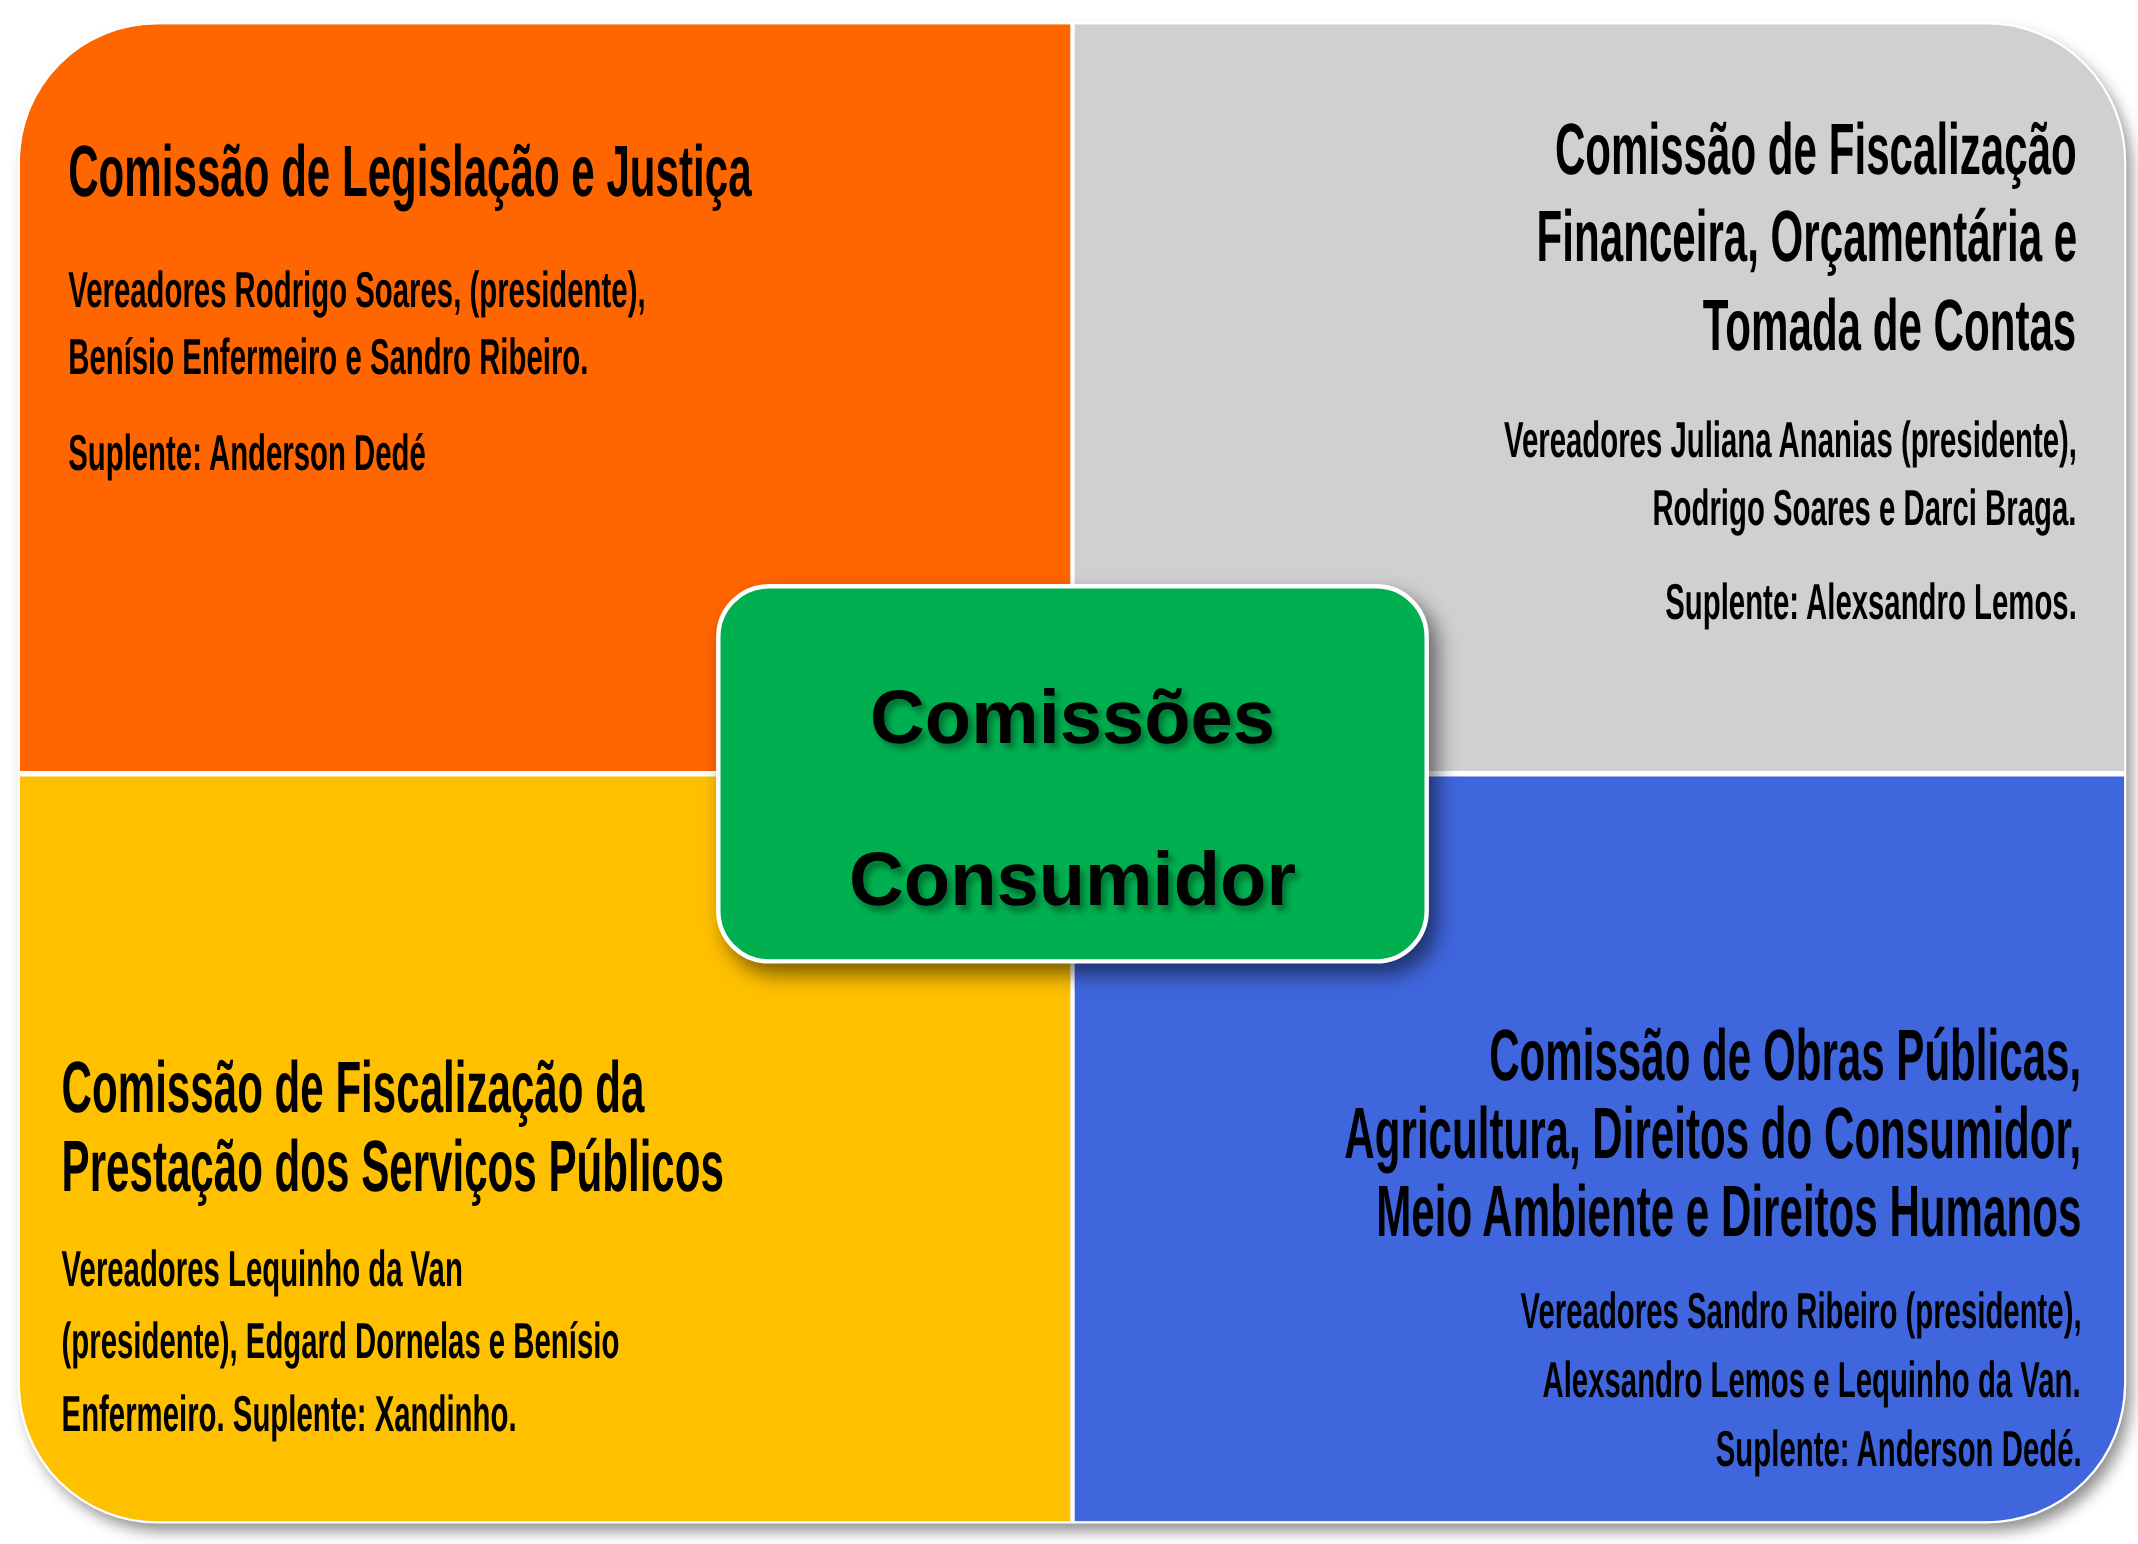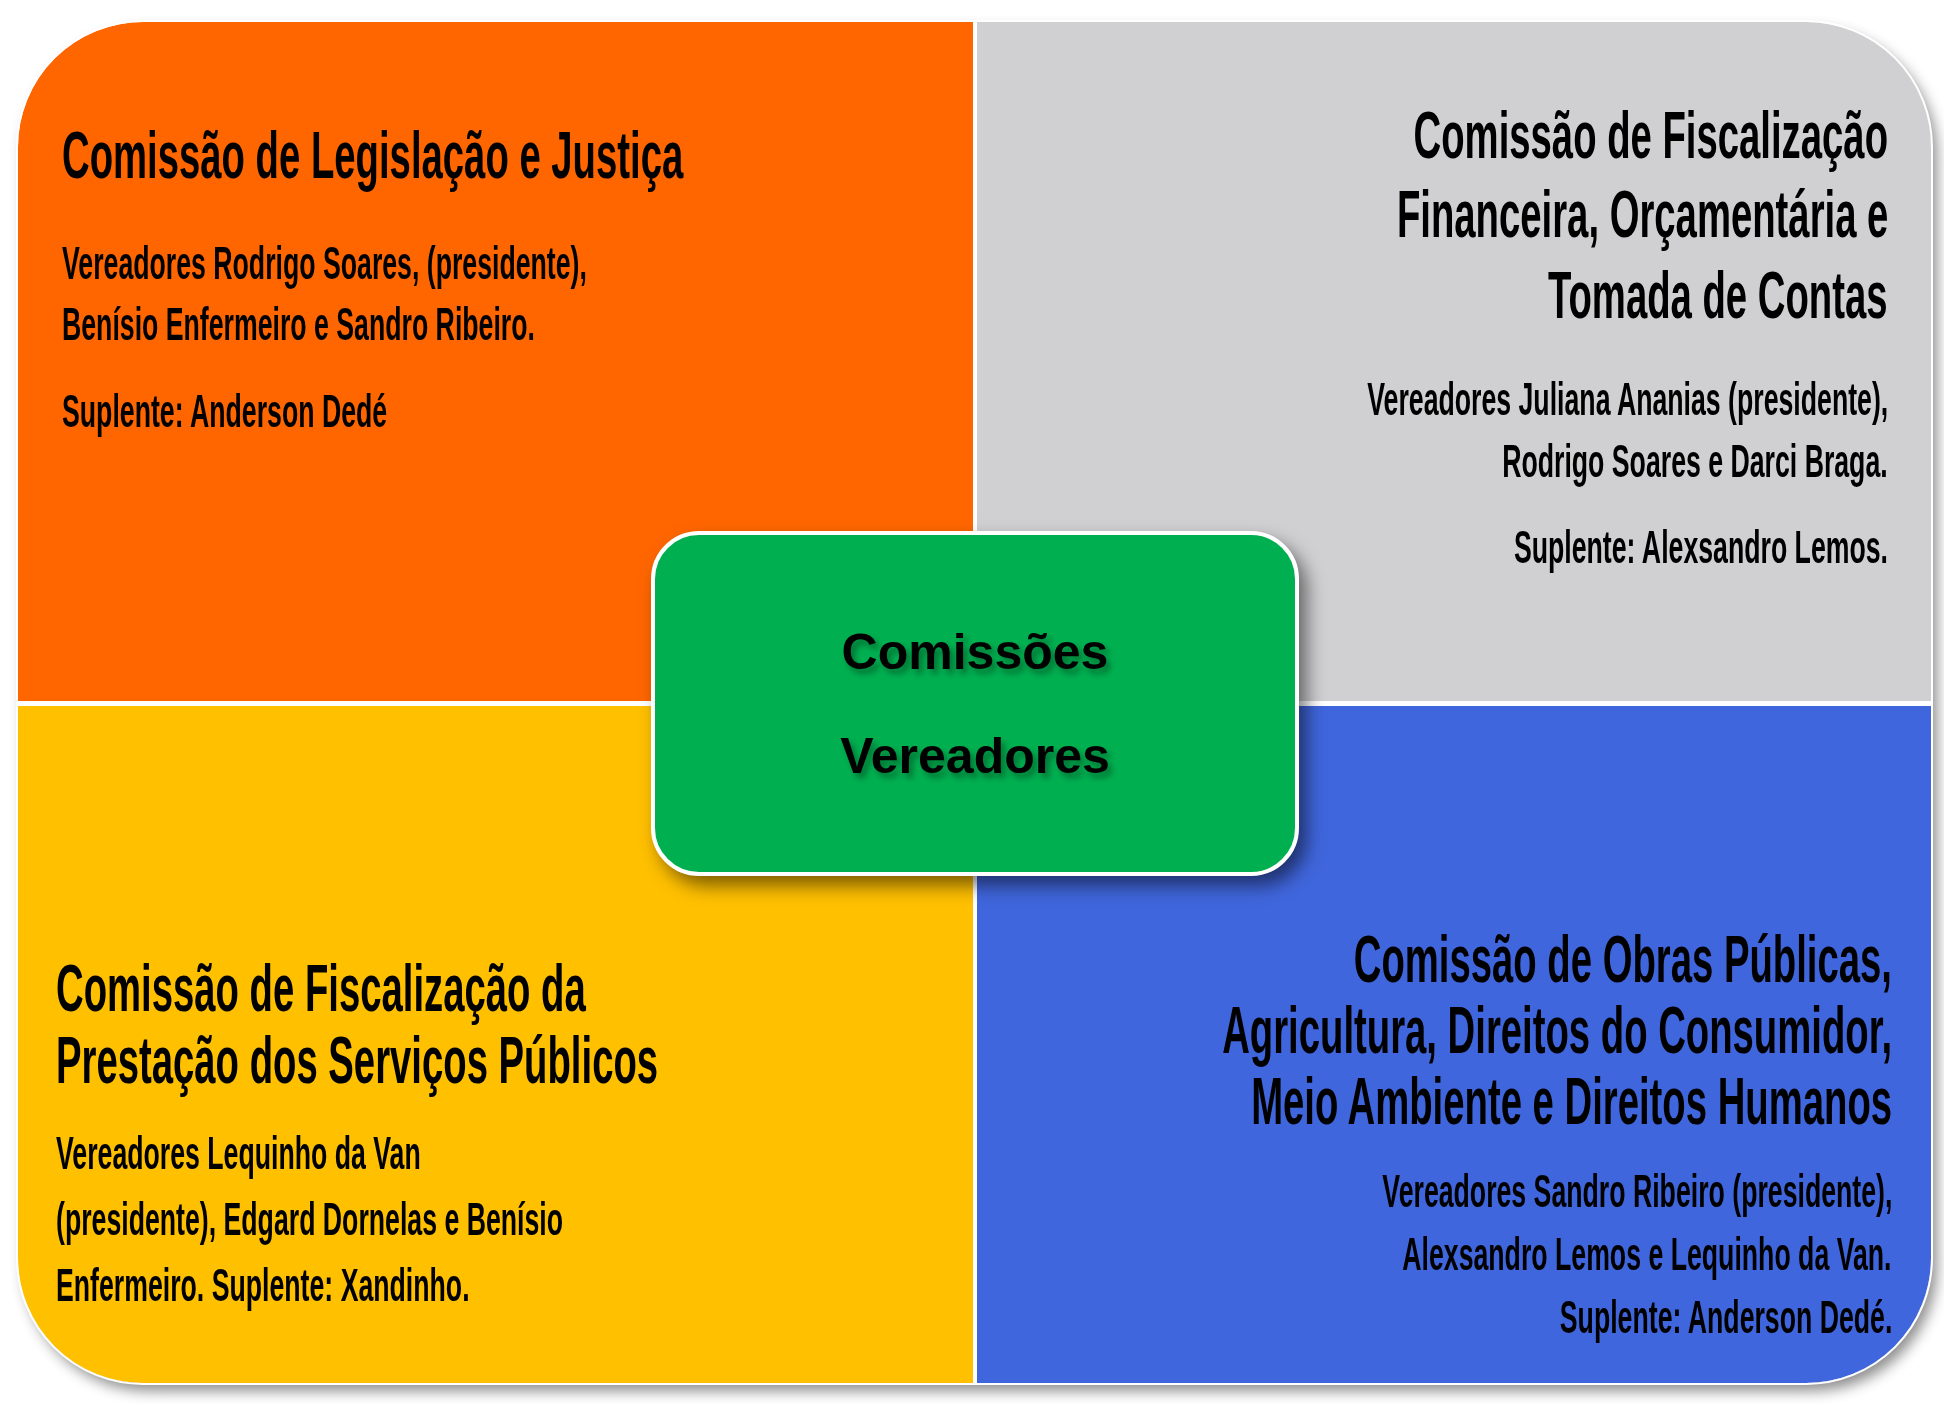--- a/index.html
+++ b/index.html
@@ -26,23 +26,24 @@
   .right { transform-origin: right bottom; }
   .title { font-size: 66px; transform: scaleX(0.58); }
   .body  { font-size: 46px; transform: scaleX(0.58); }
   .center {
     position: absolute; left: 651px; top: 531px; width: 648px; height: 345px;
     box-sizing: border-box; border: 4px solid #ffffff; border-radius: 48px;
     box-shadow: 8px 10px 18px rgba(0,0,0,0.5);
     display: flex; flex-direction: column; align-items: center; justify-content: center;
   }
   .center-line {
-    font-family: "Liberation Sans", sans-serif; font-weight: bold; font-size: 50px;
+    font-family: "Liberation Sans", sans-serif; font-weight: bold; font-size: 69px;
     color: #000; line-height: 104px; text-shadow: 4px 5px 6px rgba(0,0,0,0.35);
     letter-spacing: 0px;
+    margin-top: 44px;
   }
 </style>
 </head>
 <body>
 
 <div class="shadow"></div>
 
 <div class="quad q-tl" style="background:#ff6600;"></div>
 
 <div class="quad q-tr" style="background:#d0cfd1;"></div>
@@ -73,14 +74,14 @@
 
 <div class="line title right" style="right:52px; top:926px;">Comissão de Obras Públicas,</div>
 <div class="line title right" style="right:52px; top:997px;">Agricultura, Direitos do Consumidor,</div>
 <div class="line title right" style="right:52px; top:1068px;">Meio Ambiente e Direitos Humanos</div>
 <div class="line body right" style="right:52px; top:1168px;">Vereadores Sandro Ribeiro (presidente),</div>
 <div class="line body right" style="right:52px; top:1231px;">Alexsandro Lemos e Lequinho da Van.</div>
 <div class="line body right" style="right:52px; top:1294px;">Suplente: Anderson Dedé.</div>
 
 <div class="center" style="background:#00b050;">
   <div class="center-line">Comissões</div>
-  <div class="center-line">Vereadores</div>
+  <div class="center-line">Consumidor</div>
 </div>
 
 </body></html>

